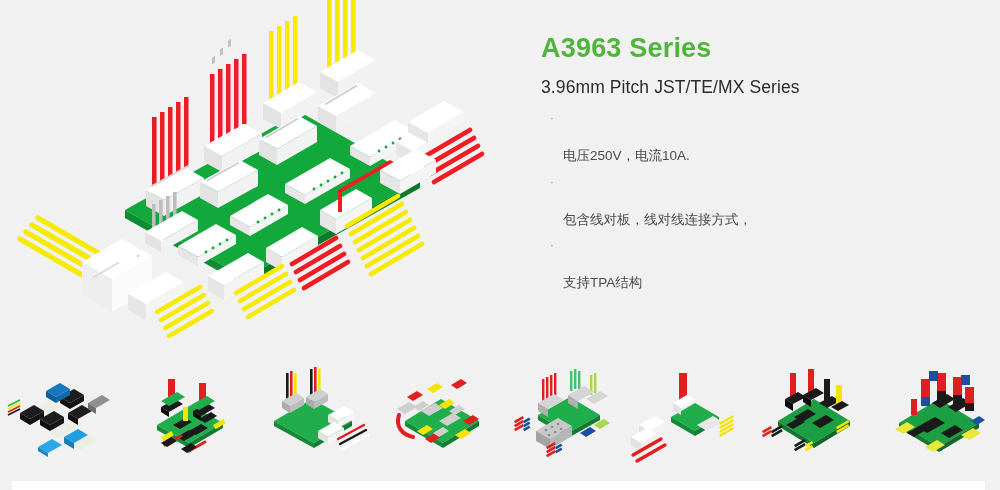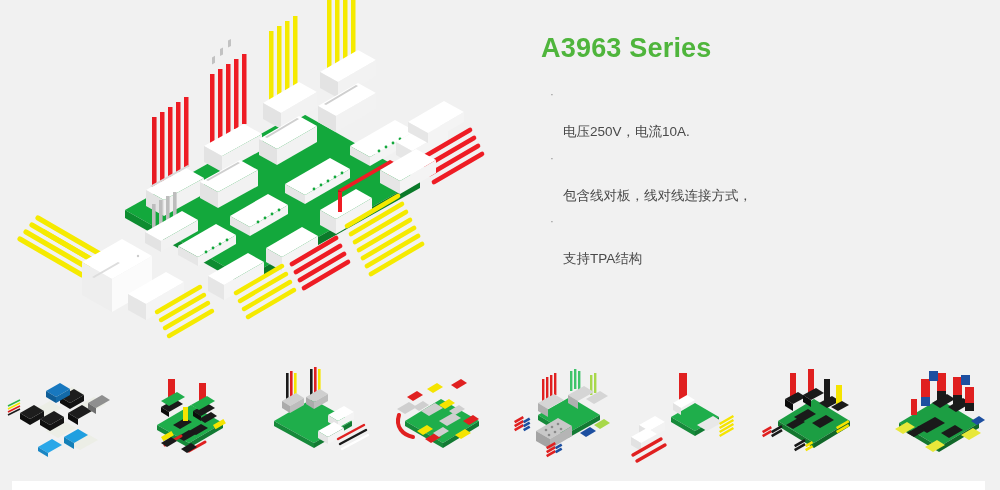--- a/index.html
+++ b/index.html
@@ -15,21 +15,21 @@
   .bottom-strip{position:absolute;left:12px;bottom:0;width:973px;height:9px;background:#fff;}
 
   
   .hero{position:absolute;left:0;top:-6px;width:530px;height:350px;}
   .hero svg{display:block;}
 
   
   .textpanel{position:absolute;left:541px;top:33px;width:430px;}
   .series-title{
     font-size:27px;font-weight:bold;letter-spacing:.2px;
-    color:#4fb53c;line-height:1.15;margin:0 0 20px 0;
+    color:#4fb53c;line-height:1.15;margin:0 0 13px 0;
   }
   .series-sub{
     font-size:17.5px;color:#2b2b2b;margin:0 0 9px 0;line-height:1.25;
     letter-spacing:.1px;
   }
   ul.feat{list-style:none;margin:0;padding:0;}
   ul.feat li{
     display:flex;align-items:flex-start;
     font-size:13.5px;color:#4a4a4a;line-height:1.6;margin-bottom:5px;
   }
@@ -287,20 +287,21 @@
       <g>
         <polygon points="380,176 416,155 436,166 400,187" fill="#ffffff"></polygon>
         <polygon points="380,176 400,187 400,200 380,189" fill="#e6e6e6"></polygon>
         <polygon points="400,187 436,166 436,179 400,200" fill="#f4f4f4"></polygon>
       </g>
     </svg>
   </div>
 
   <div class="textpanel">
     <h1 class="series-title">A3963 Series</h1>
+    <p class="series-sub">3.96mm Pitch JST/TE/MX Series</p>
     <ul class="feat">
       <li>
         <span class="bul">·</span>
         <span class="ftxt">电压250V，电流10A.</span>
       </li>
       <li>
         <span class="bul">·</span>
         <span class="ftxt">包含线对板，线对线连接方式，</span>
       </li>
       <li>

